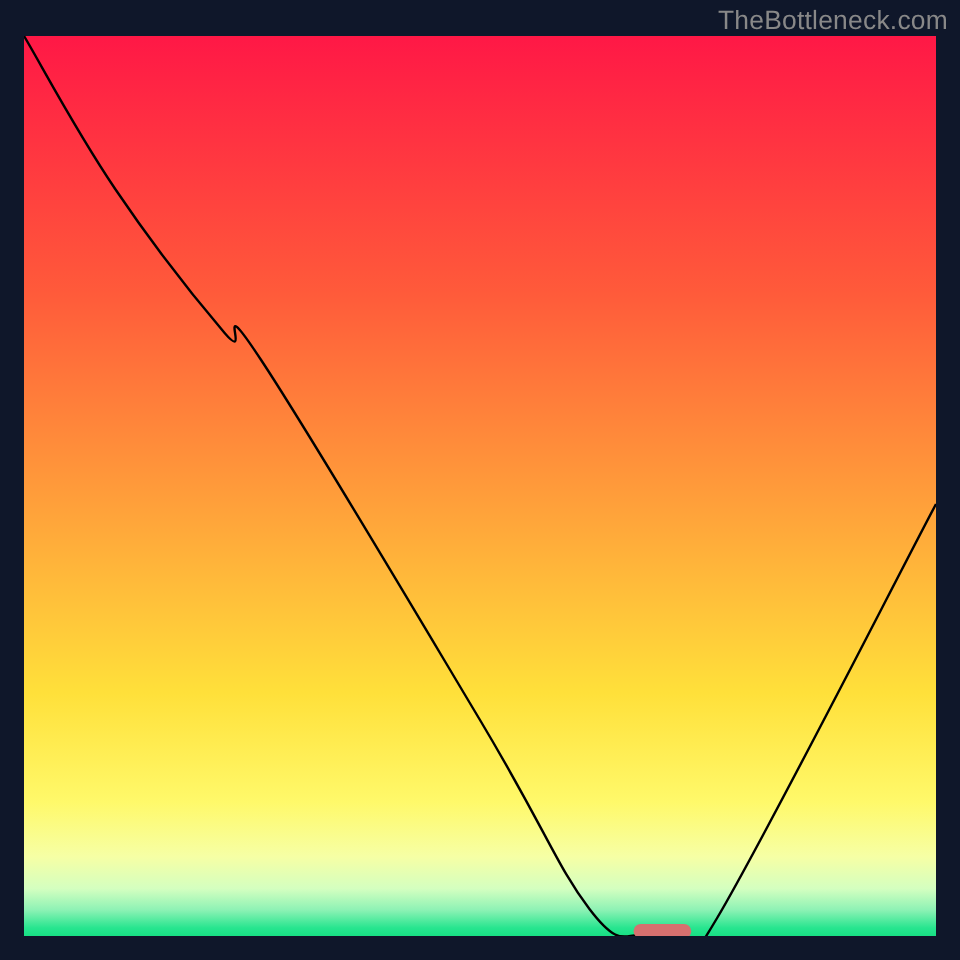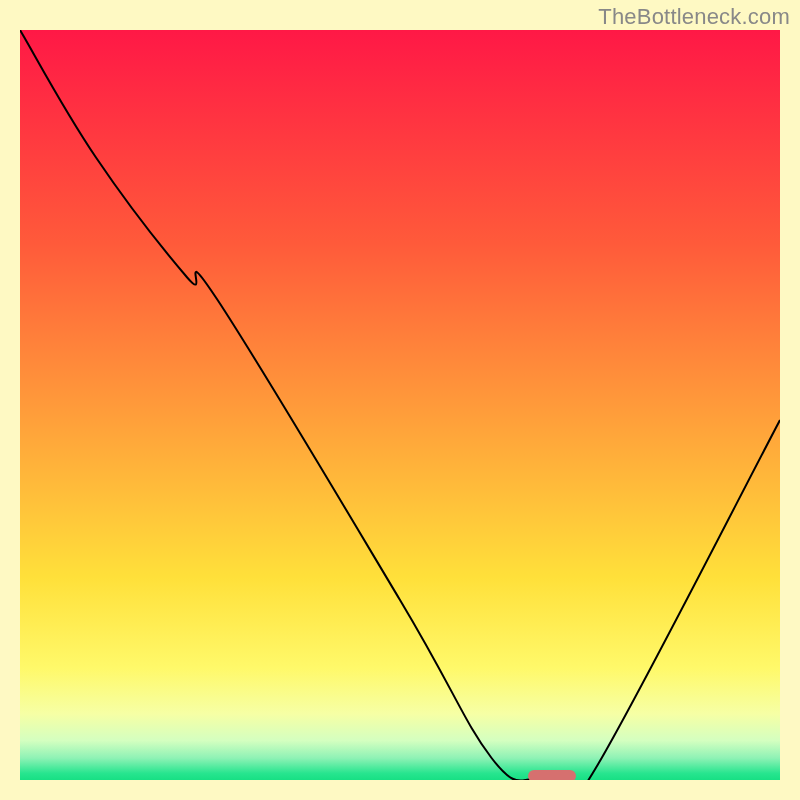--- a/index.html
+++ b/index.html
@@ -8,21 +8,21 @@
     width: 800px;
     height: 800px;
     background: #000;
     overflow: hidden;
     font-family: Arial, Helvetica, sans-serif;
   }
   .frame {
     position: relative;
     width: 800px;
     height: 800px;
-    background: #fef9c3;
+    background: #0f172a;
   }
   .watermark {
     position: absolute;
     top: 4px;
     right: 10px;
     color: #888;
     font-size: 22px;
     font-weight: 500;
     z-index: 5;
     letter-spacing: 0.2px;

